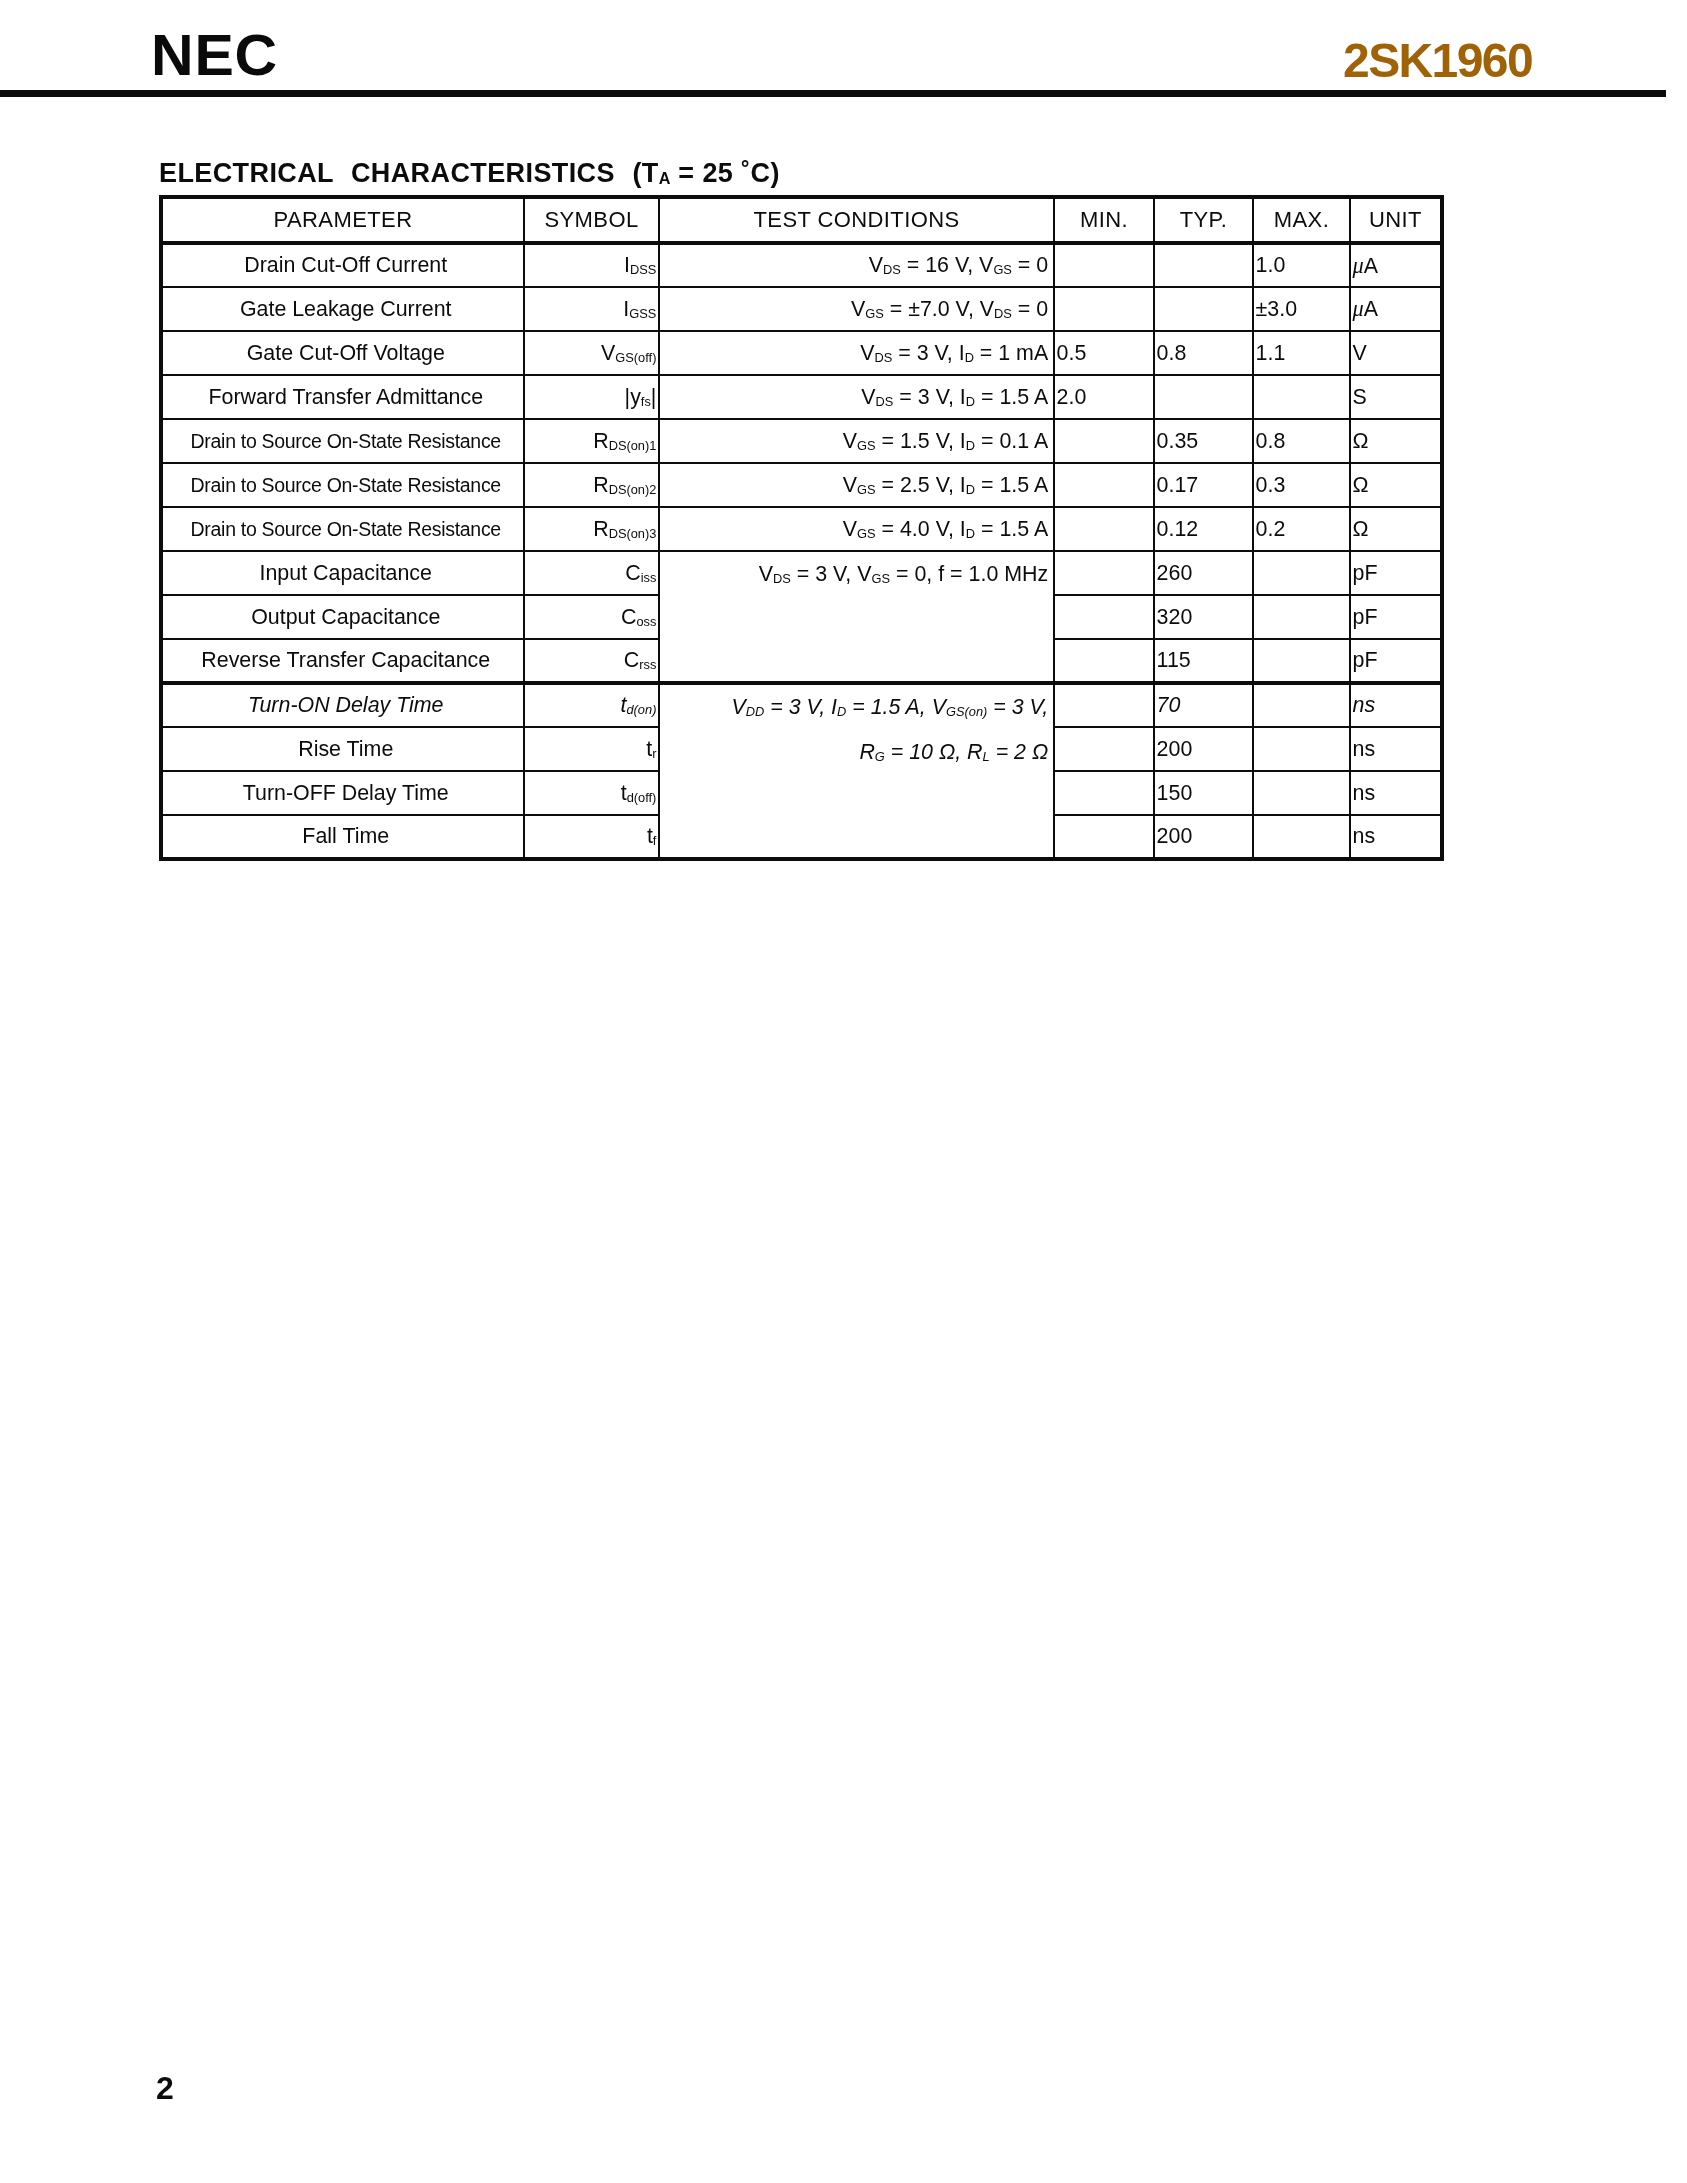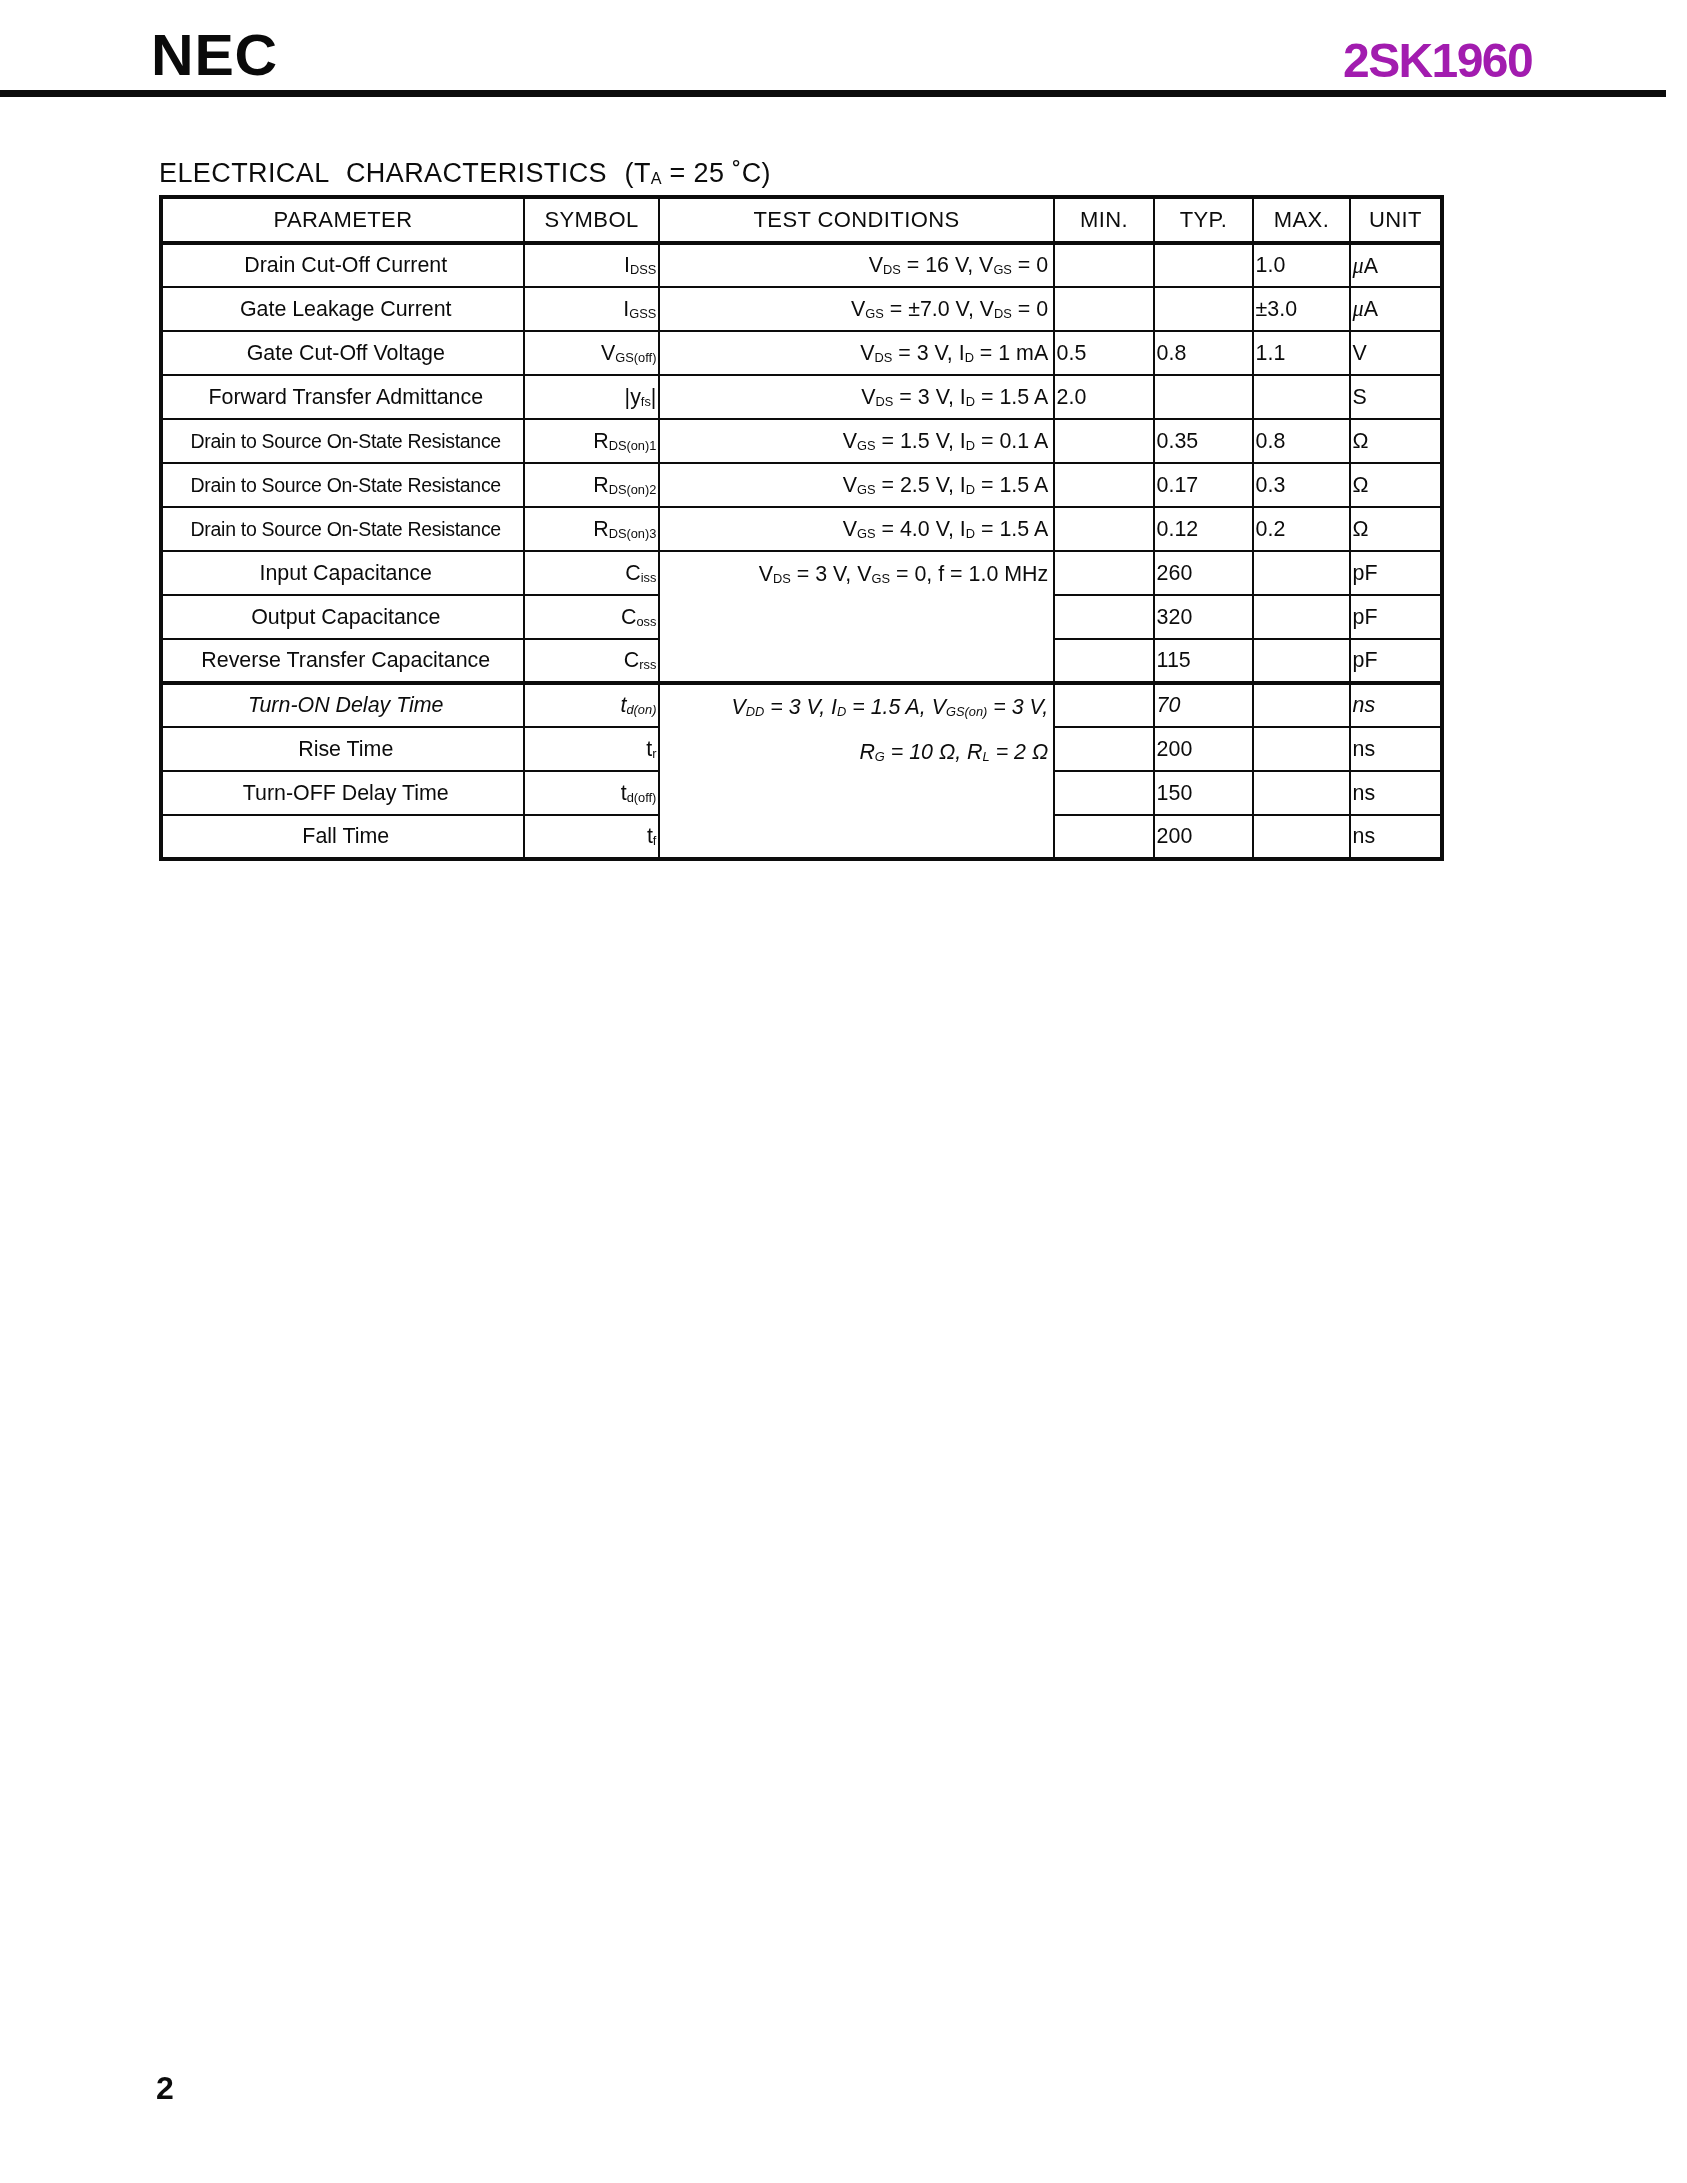--- a/index.html
+++ b/index.html
@@ -17,31 +17,31 @@
   .brand-logo {
     position: absolute; left: 151px; top: 27px;
     font-size: 59px; line-height: 59px; font-weight: bold;
     letter-spacing: 0.8px; color: #0a0a0a;
     transform: scaleY(0.97); transform-origin: top left;
   }
   .part-number {
     position: absolute; left: 1286px; top: 37px; width: 246px;
     text-align: right;
     font-size: 48px; line-height: 48px; font-weight: bold;
-    letter-spacing: -1.6px; color: #a21caf;
+    letter-spacing: -1.6px; color: #a16207;
   }
   .header-rule {
     position: absolute; left: 0; top: 90px;
     width: 1666px; height: 7.1px; background: #0c0c0c;
   }
 
   
   .section-title {
     position: absolute; left: 159px; top: 158px;
-    font-size: 27px; line-height: 30px; font-weight: normal;
+    font-size: 27px; line-height: 30px; font-weight: bold;
     white-space: nowrap;
   }
   .title-main { word-spacing: 9.5px; letter-spacing: 0.4px; }
   .title-cond { margin-left: 17.5px; letter-spacing: 0.4px; }
 
   
   table.ec {
     position: absolute; left: 159px; top: 195px;
     border-collapse: collapse; table-layout: fixed;
     width: 1281px;

